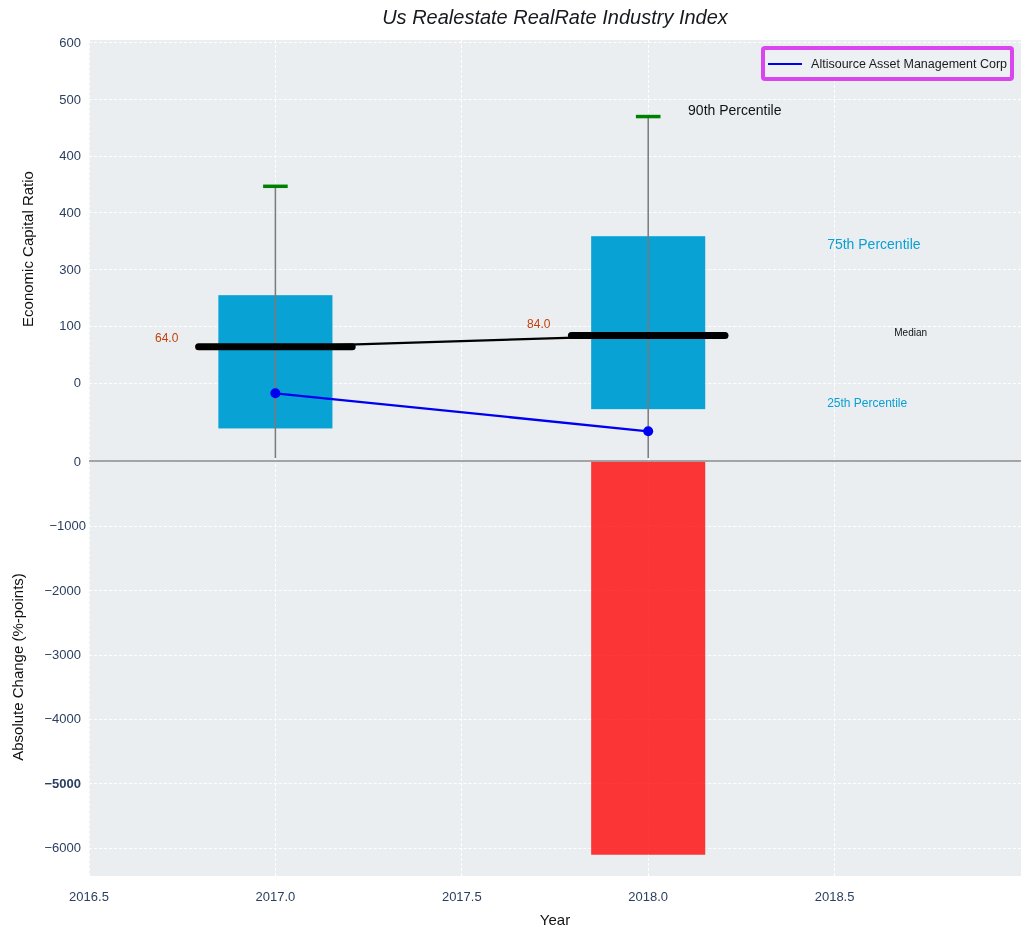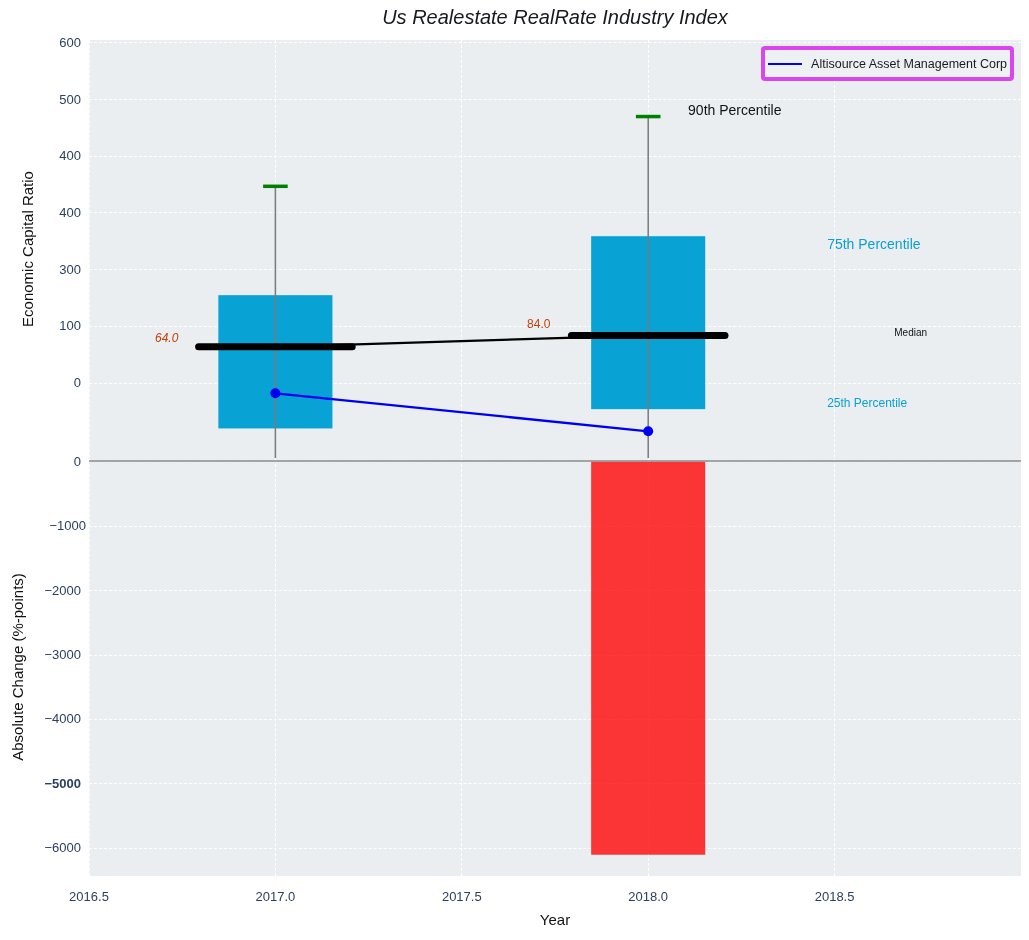--- a/index.html
+++ b/index.html
@@ -65,21 +65,21 @@
       <div class="grid-v" style="left: 88.5px; top: 40px; height: 836px;"></div>
       <div class="xtick" style="left: 54px; top: 889px;">2016.5</div>
       <div class="grid-v" style="left: 274.9px; top: 40px; height: 836px;"></div>
       <div class="xtick" style="left: 240.4px; top: 889px;">2017.0</div>
       <div class="grid-v" style="left: 461.3px; top: 40px; height: 836px;"></div>
       <div class="xtick" style="left: 426.8px; top: 889px;">2017.5</div>
       <div class="grid-v" style="left: 647.7px; top: 40px; height: 836px;"></div>
       <div class="xtick" style="left: 613.2px; top: 889px;">2018.0</div>
       <div class="grid-v" style="left: 834.1px; top: 40px; height: 836px;"></div>
       <div class="xtick" style="left: 799.6px; top: 889px;">2018.5</div>
-      <div class="anno" style="left: 154.986px; top: 331.415px; font-style: italic;">64.0</div>
+      <div class="anno" style="left: 154.986px; top: 331.415px;">64.0</div>
       <div class="anno" style="left: 527.04px; top: 317.238px;">84.0</div>
       <div class="sidelabel" style="left: 688.09px; top: 101.637px; color: rgb(17, 17, 17); font-size: 14px;">90th Percentile</div>
       <div class="sidelabel" style="left: 827.144px; top: 236.139px; color: rgb(10, 159, 210); font-size: 14px;">75th Percentile</div>
       <div class="sidelabel" style="left: 894.248px; top: 327.332px; color: rgb(17, 17, 17); font-size: 10px;">Median</div>
       <div class="sidelabel" style="left: 827.144px; top: 396.054px; color: rgb(10, 159, 210); font-size: 12px;">25th Percentile</div>
     </div>
 
   <svg id="overlay" width="1029" height="940">
       <rect x="591.1616" y="461.75483372003094" width="114.0768" height="392.985305491106" fill="rgba(255,0,0,0.78)"></rect>
       <line x1="89" x2="1021" y1="460.95483372003093" y2="460.95483372003093" stroke="#8a8a8a" stroke-width="1.6"></line>

